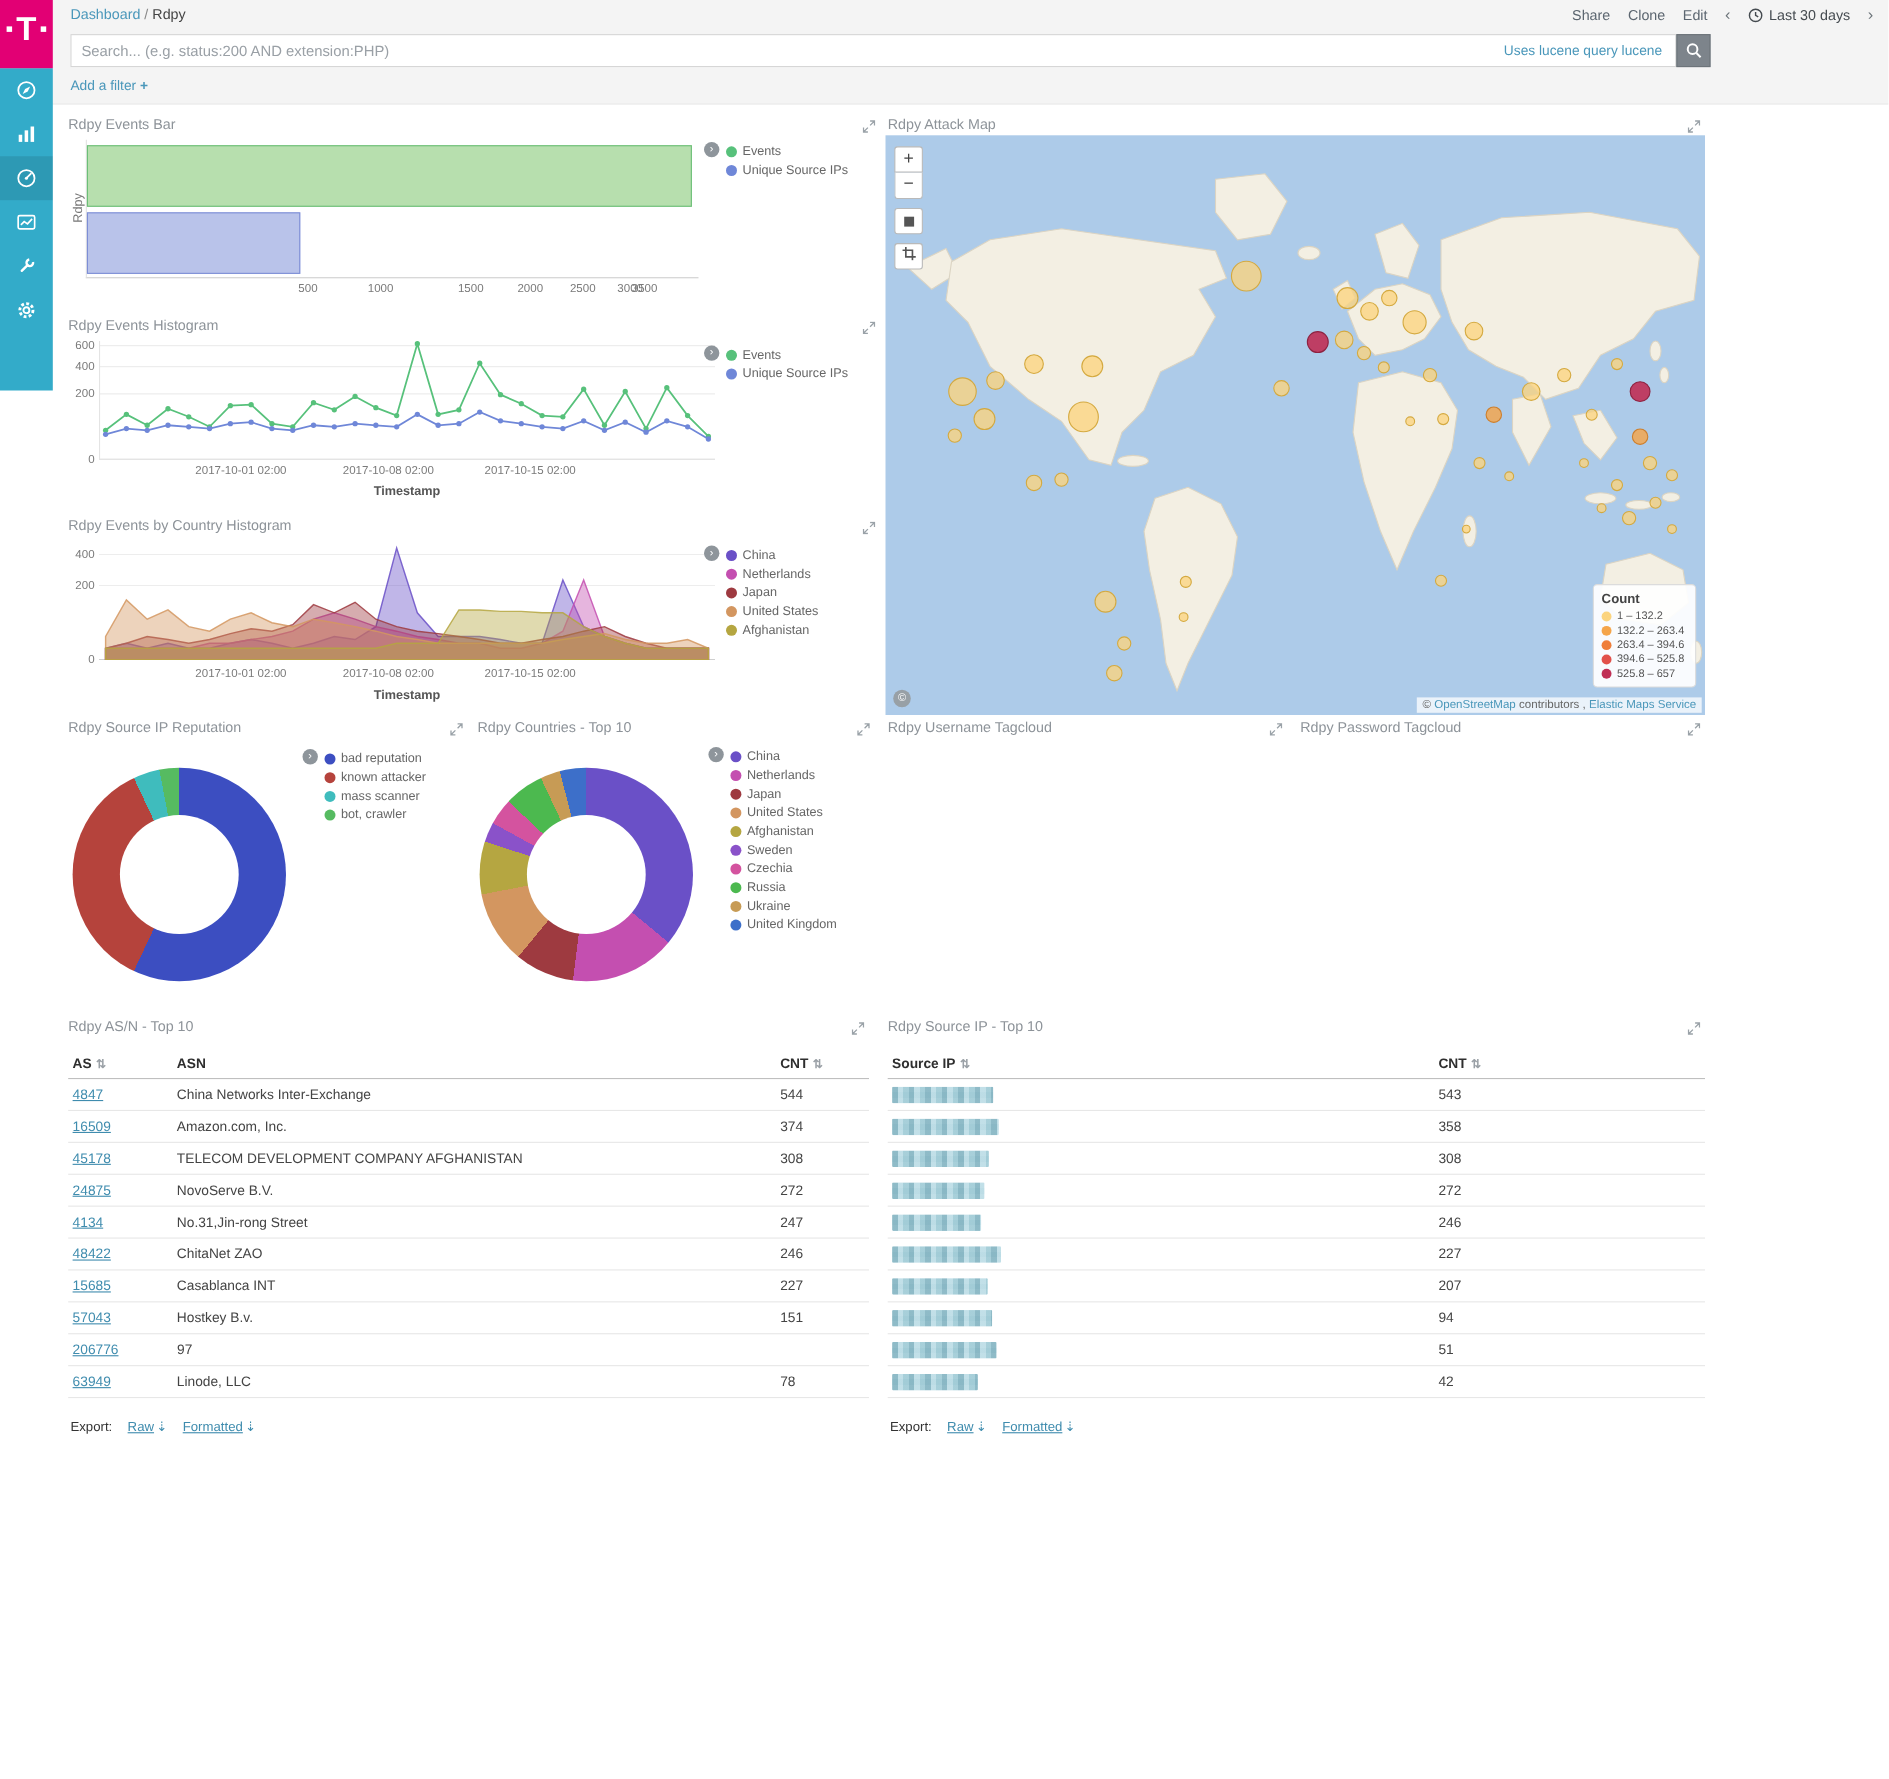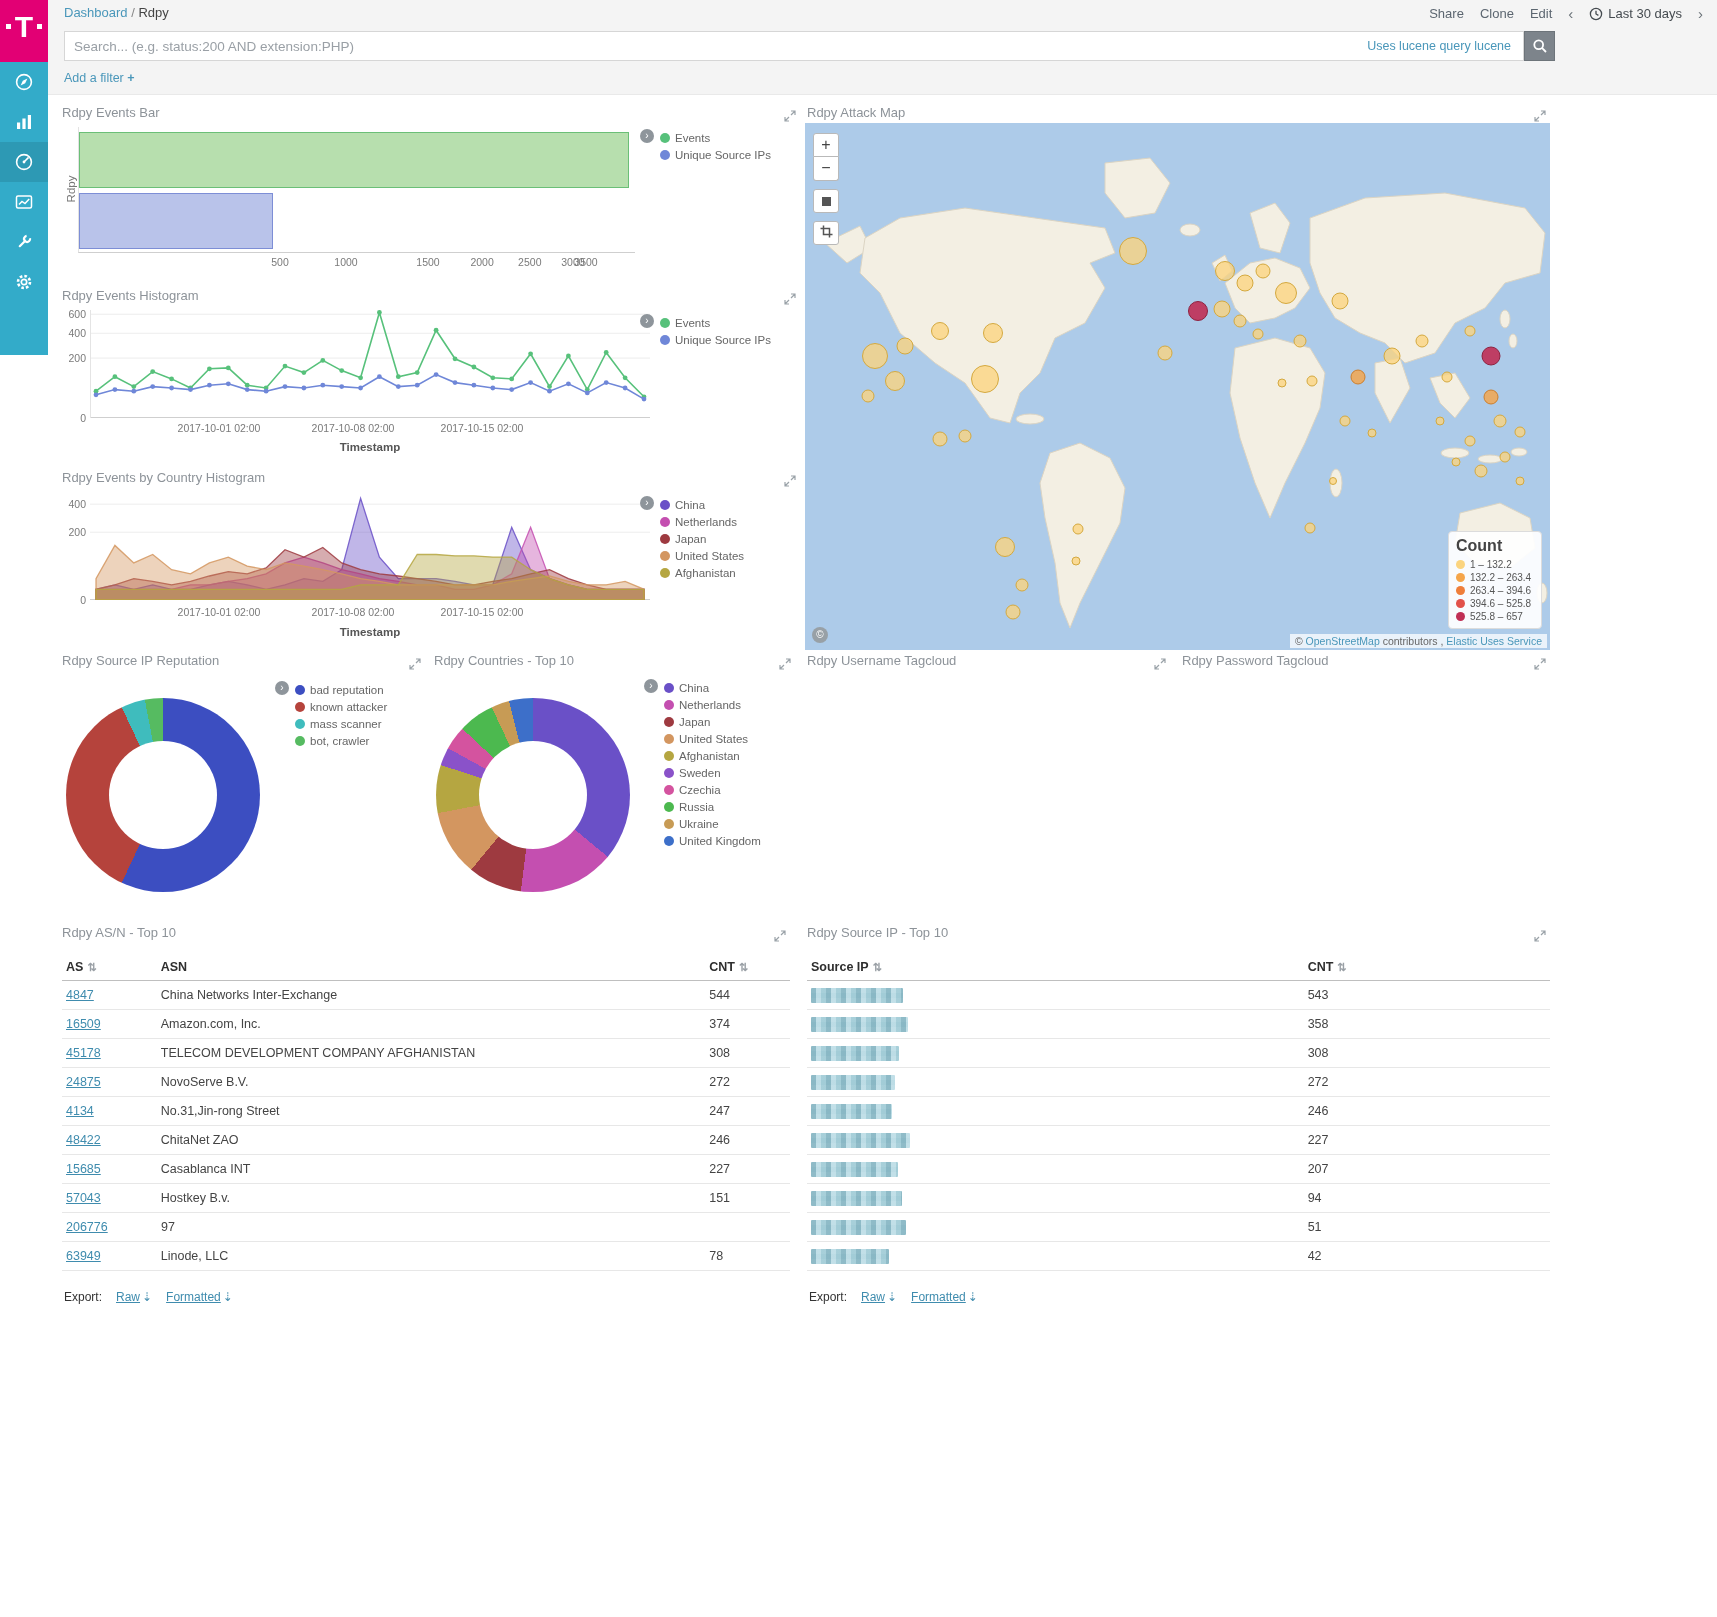--- a/index.html
+++ b/index.html
@@ -68,21 +68,21 @@
   
   #map-area { position:absolute; left:0; top:18px; width:745px; height:527px; background:#adcbe9; overflow:hidden; }
   #map-svg { position:absolute; left:0; top:0; }
   .map-marker { position:absolute; border-radius:50%; transform:translate(-50%,-50%); }
   #zoom-ctrls { position:absolute; left:8px; top:10px; width:26px; }
   .zbtn { width:26px; height:24px; background:#fff; border:1px solid #b9b9b9; border-radius:3px; font-size:16px; color:#444; text-align:center; line-height:22px; cursor:pointer; }
   .zbtn.join-top { border-radius:3px 3px 0 0; }
   .zbtn.join-bot { border-radius:0 0 3px 3px; border-top:0; }
   .zbtn .fsq { display:inline-block; width:9px; height:9px; background:#555; margin-top:7px; }
   #map-legend { position:absolute; right:8px; top:408px; width:94px; background:rgba(255,255,255,.92); border:1px solid #dcdcdc; border-radius:4px; padding:5px 7px; font-size:10px; color:#555; }
-  #map-legend .mlt { font-weight:bold; font-size:16px; margin-bottom:3px; color:#444; }
+  #map-legend .mlt { font-weight:bold; font-size:12px; margin-bottom:3px; color:#444; }
   .ml-row { display:flex; align-items:center; gap:5px; height:13px; }
   .ml-swatch { width:9px; height:9px; border-radius:50%; flex:0 0 auto; }
   #map-attrib { position:absolute; right:3px; bottom:2px; background:rgba(255,255,255,.75); font-size:10.5px; color:#666; padding:1px 5px; }
   #map-attrib a { color:#4a97ba; text-decoration:none; cursor:pointer; }
   #attrib-toggle { position:absolute; left:7px; bottom:7px; width:16px; height:16px; border-radius:50%; background:#98a0a6; color:#fff; font-size:10px; text-align:center; line-height:16px; cursor:pointer; }
 
   
   .dtable { position:absolute; left:2px; top:30px; right:0; font-size:12.5px; color:#444; }
   .t-head { display:flex; border-bottom:1px solid #bfbfbf; font-weight:bold; color:#2e2e2e; }
   .th { padding:5px 4px 6px 4px; display:flex; align-items:center; gap:4px; cursor:pointer; }
@@ -334,21 +334,21 @@
               <span class="ml-swatch" style="background: rgb(192, 47, 85);"></span>
               <span>525.8 – 657</span>
             </div>
           </div>
       </div>
       <div id="map-attrib">
         <span>©</span>
         <a>OpenStreetMap</a>
         <span>contributors</span>
         <span>,</span>
-        <a>Elastic Uses Service</a>
+        <a>Elastic Maps Service</a>
       </div>
       <div id="attrib-toggle">©</div>
     </div>
   </div>
 
   <div class="panel" id="panel-hist" style="left:60px;top:288px;width:740px;height:175px;">
     <div class="p-title">Rdpy Events Histogram</div>
     <div class="expand"><svg width="12" height="12" viewBox="0 0 12 12">
           <path d="M7,1 H11 V5 M11,1 L7,5 M5,11 H1 V7 M1,11 L5,7" fill="none" stroke="#9aa2a8" stroke-width="1.2"></path>
         </svg></div>

